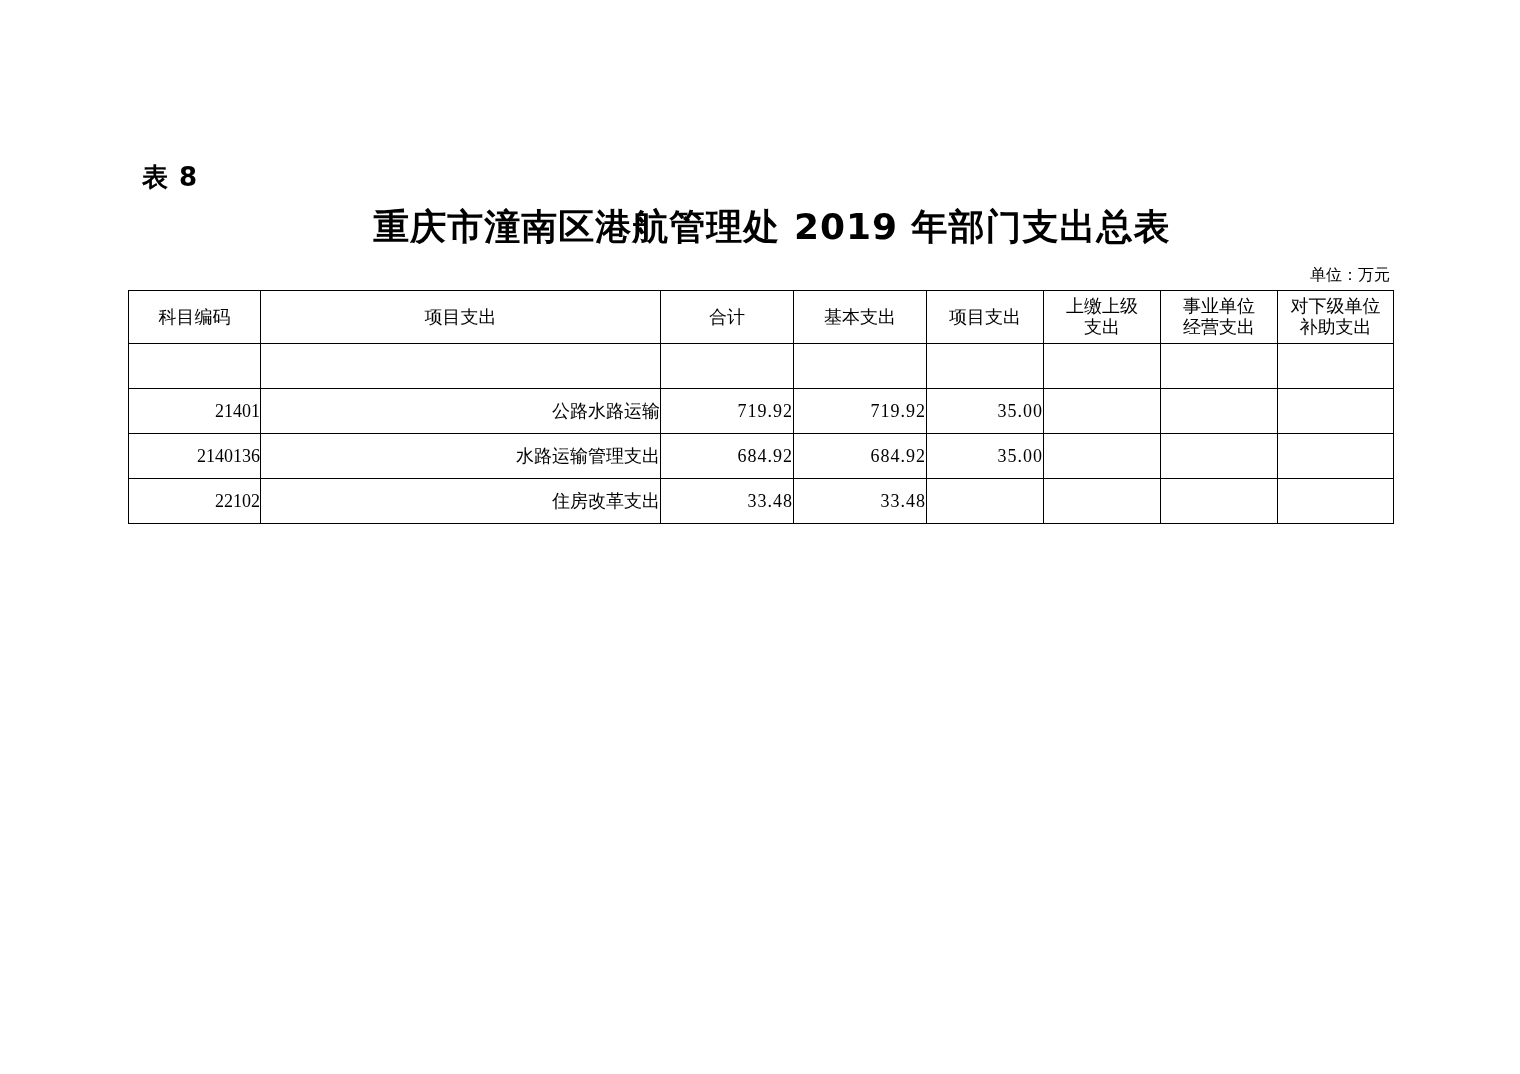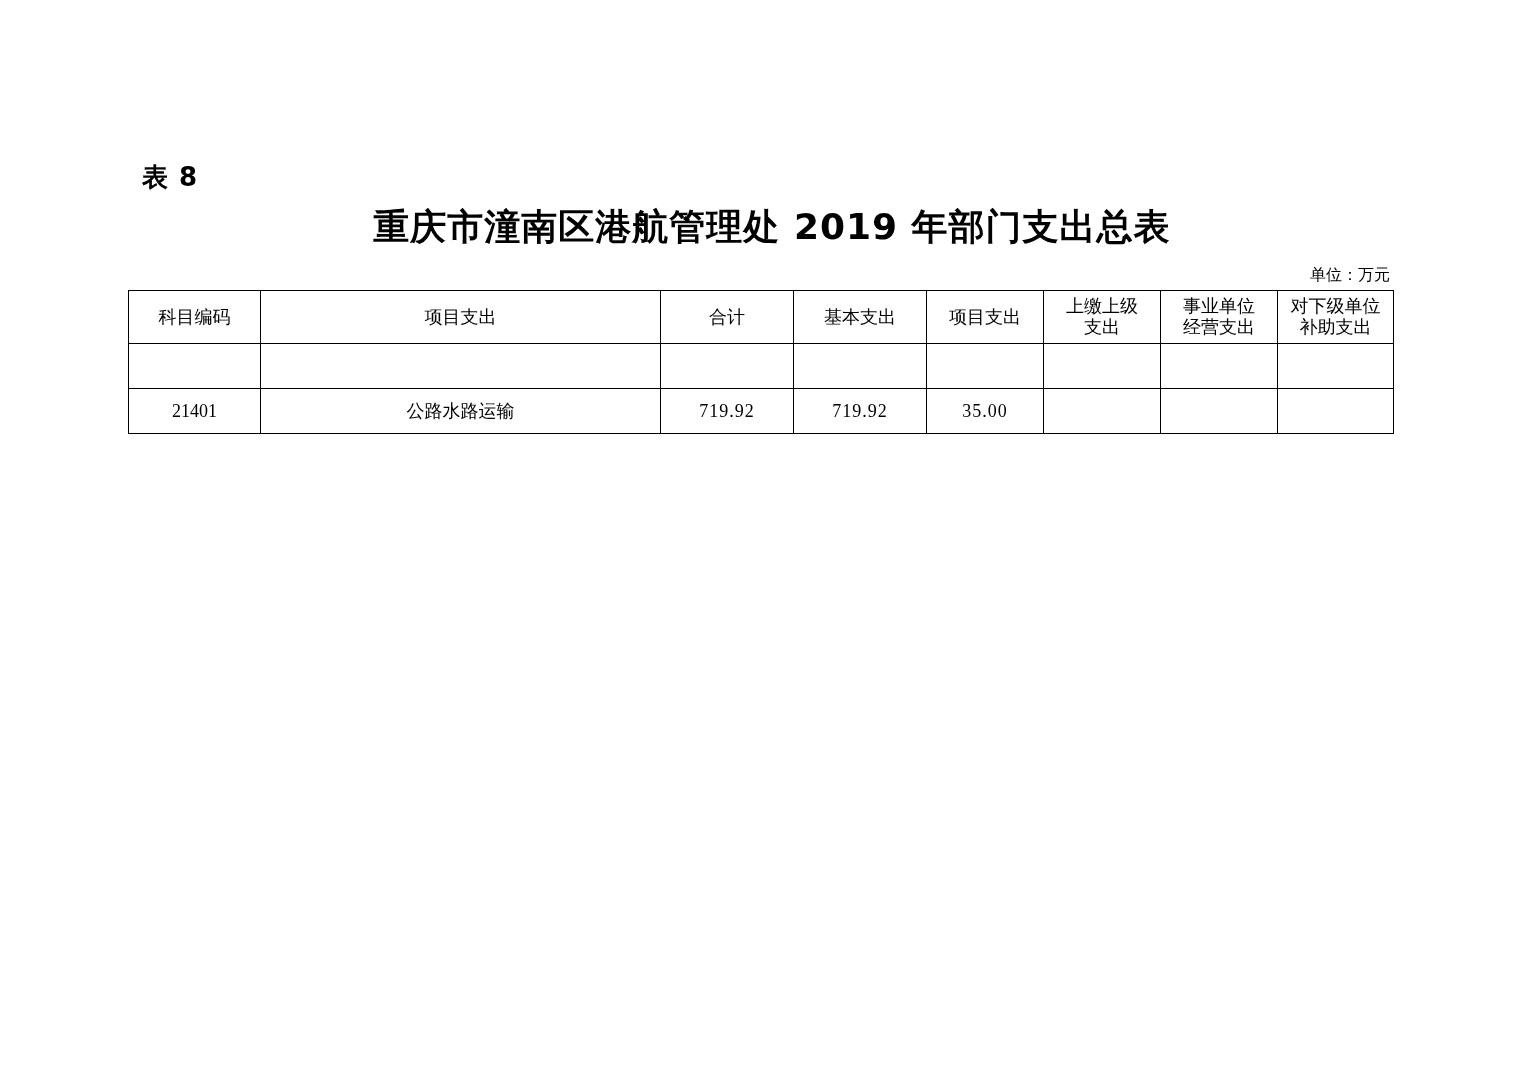--- a/index.html
+++ b/index.html
@@ -67,21 +67,21 @@
     padding: 0;
     vertical-align: middle;
   }
   table.budget thead th {
     height: 52px;
     text-align: center;
     line-height: 1.15;
   }
   table.budget tbody td {
     height: 44px;
-    text-align: center;
+    text-align: right;
   }
   tr.blank-row td { height: 34px; }
   td.code-cell { text-align: center; }
   td.name-cell { text-align: center; }
   td.num-cell  { text-align: center; letter-spacing: 1px; }
   .col-code { width: 132px; }
   .col-name { width: 400px; }
   .col-total { width: 133px; }
   .col-basic { width: 133px; }
   .col-project { width: 117px; }
@@ -147,16 +147,36 @@
       <tr>
         <td class="code-cell">21401</td>
         <td class="name-cell">公路水路运输</td>
         <td class="num-cell">719.92</td>
         <td class="num-cell">719.92</td>
         <td class="num-cell">35.00</td>
         <td class="num-cell"></td>
         <td class="num-cell"></td>
         <td class="num-cell"></td>
       </tr>
+      <tr>
+        <td class="code-cell">2140136</td>
+        <td class="name-cell">水路运输管理支出</td>
+        <td class="num-cell">684.92</td>
+        <td class="num-cell">684.92</td>
+        <td class="num-cell">35.00</td>
+        <td class="num-cell"></td>
+        <td class="num-cell"></td>
+        <td class="num-cell"></td>
+      </tr>
+      <tr>
+        <td class="code-cell">22102</td>
+        <td class="name-cell">住房改革支出</td>
+        <td class="num-cell">33.48</td>
+        <td class="num-cell">33.48</td>
+        <td class="num-cell"></td>
+        <td class="num-cell"></td>
+        <td class="num-cell"></td>
+        <td class="num-cell"></td>
+      </tr>
     </tbody>
   </table>
 
 </div>
 
 </body></html>

